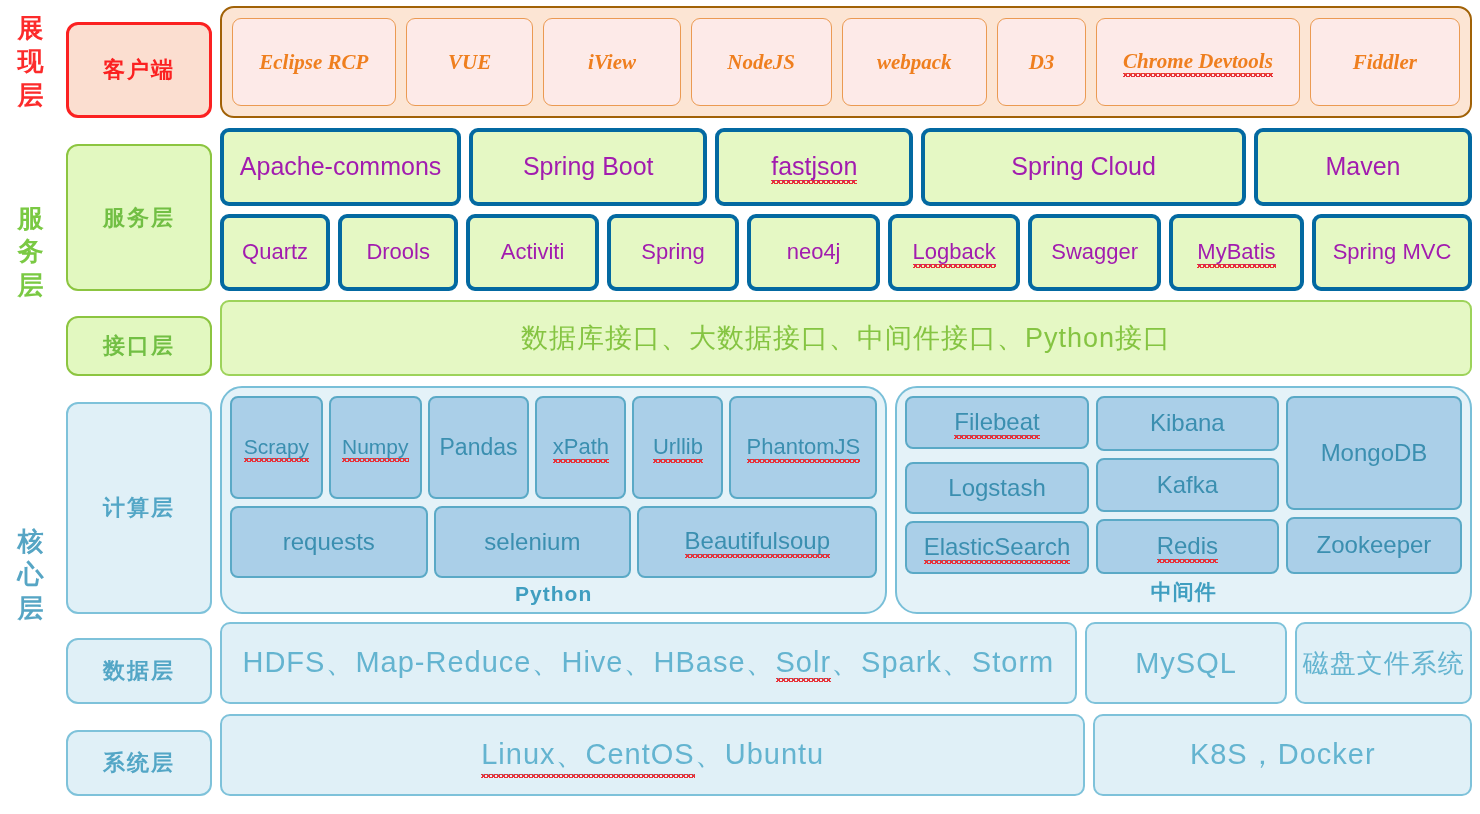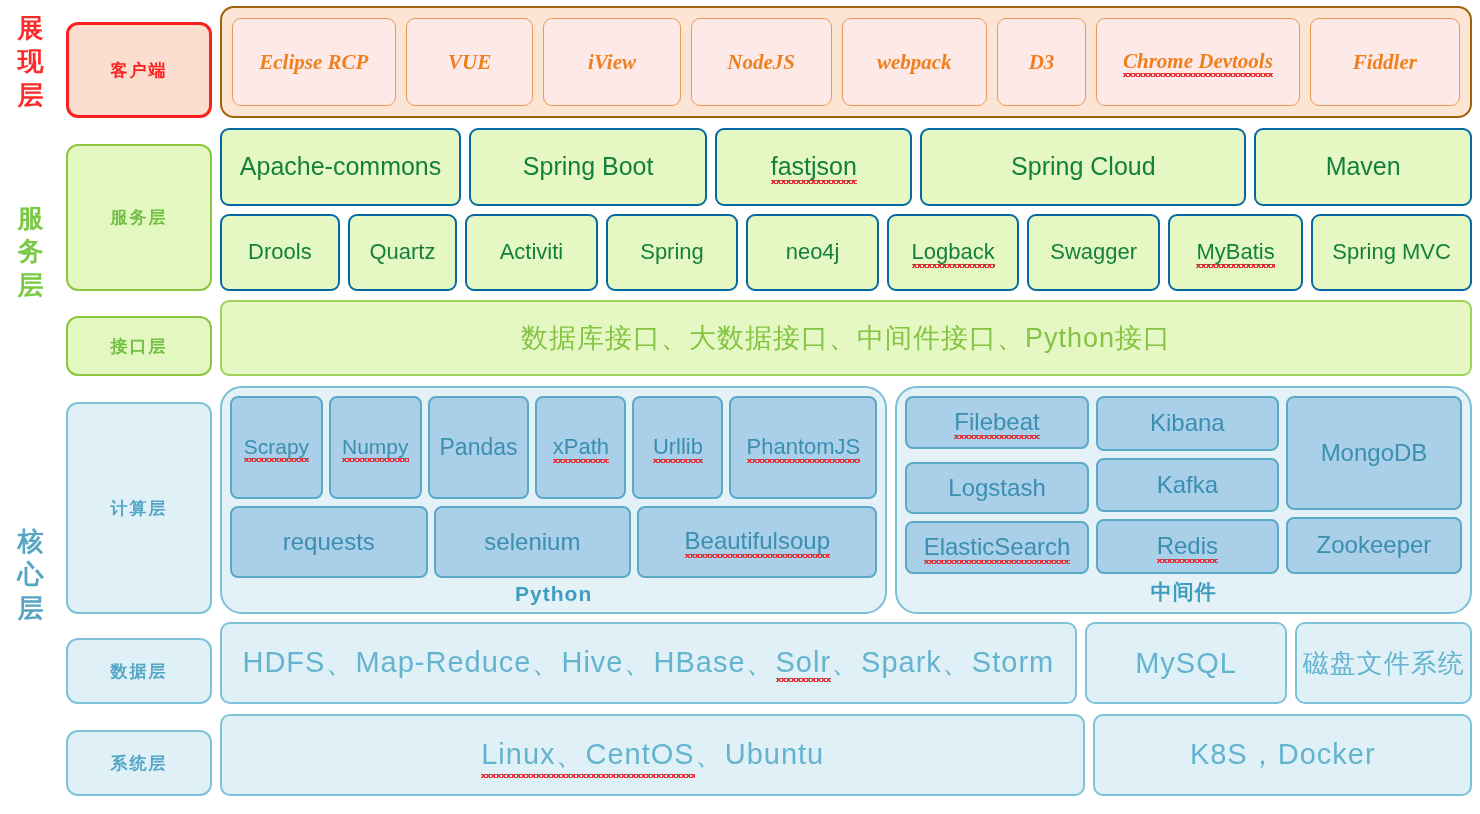--- a/index.html
+++ b/index.html
@@ -36,21 +36,21 @@
   .group-service      { color: #7ac943; }
   .group-core         { color: #56a5c4; }
 
   
   .row { position: absolute; display: flex; }
 
   .layer-name {
     flex: 0 0 146px;
     display: flex; align-items: center; justify-content: center;
     font-weight: bold;
-    font-size: 17px;
+    font-size: 22px;
     letter-spacing: 2px;
     border-radius: 12px;
     margin-top: 16px;
   }
 
   .panel {
     flex: 1 1 auto;
     display: flex;
     border-radius: 12px;
   }
@@ -86,22 +86,22 @@
 
   
   .svc-name {
     background: #e2f8c0;
     border: 2px solid #8cc540;
     color: #72bf44;
   }
   .svc-panel { background: transparent; }
   .svc-cell {
     background: #e5f8c4;
-    border: 2px solid #0369a1;
-    color: #15803d;
+    border: 4px solid #0369a1;
+    color: #a21caf;
     font-size: 25px;
   }
   .svc-cell.small { font-size: 22px; }
 
   .iface-cell {
     background: #e5f8c4;
     border: 2px solid #9dd35a;
     color: #85c442;
     font-size: 27px;
     letter-spacing: 1px;
@@ -243,25 +243,25 @@
           </div>
         <div class="cell svc-cell" style="flex:2.20">
             <span>Spring Cloud</span>
           </div>
         <div class="cell svc-cell" style="flex:1.46">
             <span>Maven</span>
           </div>
       </div>
 
       <div style="display:flex;gap:8px;flex:1;">
+        <div class="cell svc-cell small" style="flex:0.82">
+            <span>Quartz</span>
+          </div>
         <div class="cell svc-cell small" style="flex:0.90">
             <span>Drools</span>
-          </div>
-        <div class="cell svc-cell small" style="flex:0.82">
-            <span>Quartz</span>
           </div>
         <div class="cell svc-cell small" style="flex:1.00">
             <span>Activiti</span>
           </div>
         <div class="cell svc-cell small" style="flex:1.00">
             <span>Spring</span>
           </div>
         <div class="cell svc-cell small" style="flex:1.00">
             <span>neo4j</span>
           </div>

